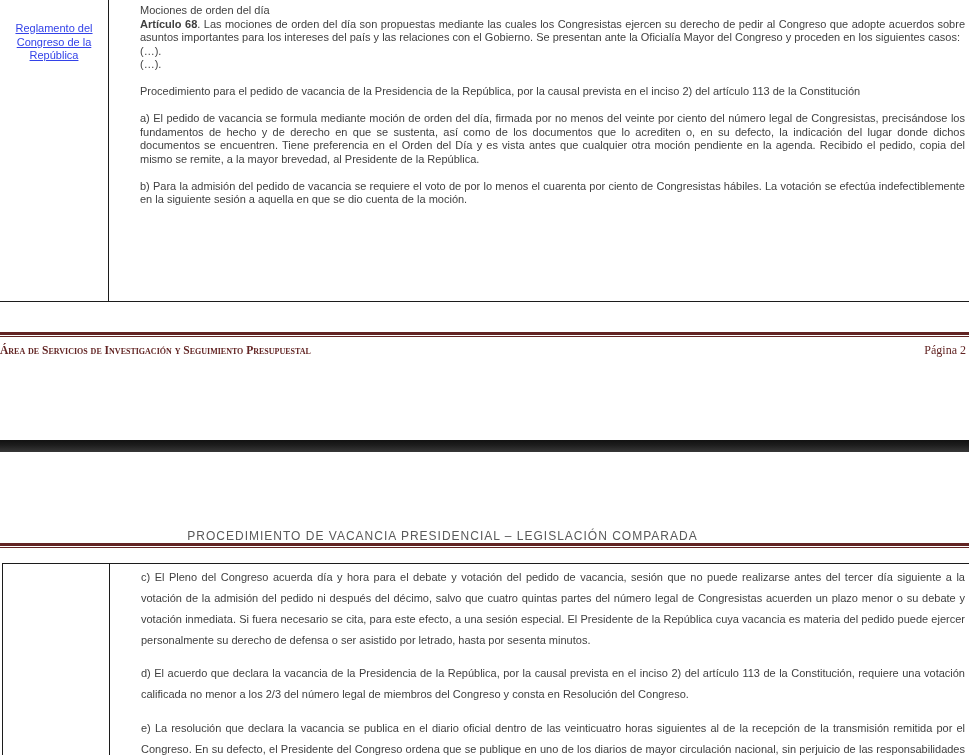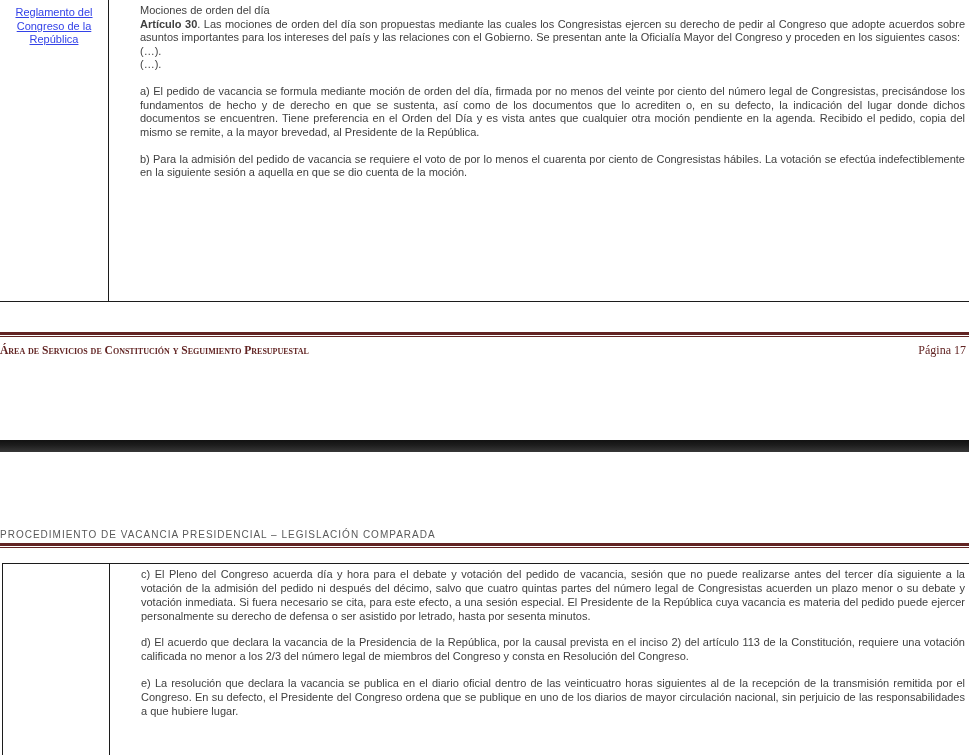--- a/index.html
+++ b/index.html
@@ -18,21 +18,21 @@
     top: 0; left: 0;
     width: 969px; height: 302px;
     border-bottom: 1px solid #1c1c1c;
     box-sizing: border-box;
     display: flex;
   }
   .top-table .cell-source {
     width: 109px;
     box-sizing: border-box;
     border-right: 1px solid #1c1c1c;
-    padding-top: 6px;
+    padding-top: 22px;
     text-align: center;
   }
   .doclink {
     display: inline-block;
     color: var(--link_blue, #3342E8);
     text-decoration: underline;
     font-size: 11px;
     line-height: 13.5px;
     cursor: pointer;
     padding: 0 4px;
@@ -91,22 +91,22 @@
     top: 440px; left: 0;
     width: 969px; height: 12px;
     background: linear-gradient(180deg, #111111 0%, #1e1e1e 45%, #383838 100%);
   }
 
   
   .page2-title {
     position: absolute;
     top: 529px; left: 0;
     width: 885px;
-    text-align: left;
-    font-size: 10px;
+    text-align: center;
+    font-size: 12px;
     letter-spacing: 1px;
     color: var(--header_gray, #595959);
   }
   .header-rule { top: 543px; }
 
   
   .bottom-table {
     position: absolute;
     top: 563px; left: 2px;
     width: 967px; height: 192px;
@@ -114,51 +114,52 @@
     border-top: 1px solid #1c1c1c;
     border-left: 1px solid #1c1c1c;
     display: flex;
   }
   .bottom-table .cell-source {
     width: 107px;
     box-sizing: border-box;
     border-right: 1px solid #1c1c1c;
   }
   .bottom-table .cell-text { padding-top: 3px; }
-  .bottom-table p.para { line-height: 14px; }
+  .bottom-table p.para { line-height: 21px; }
   .bottom-table p.para.sp { margin-bottom: 12.4px; }
 </style>
 </head>
 <body>
 
 <div class="screen">
 
   <div class="top-table">
     <div class="cell-source">
       <a class="doclink">Reglamento del Congreso de la República</a>
     </div>
     <div class="cell-text">
       <p class="para"><b></b><span>Mociones de orden del día</span></p>
-      <p class="para"><b>Artículo 30</b><span>. Las mociones de orden del día son propuestas mediante las cuales los Congresistas ejercen su derecho de pedir al Congreso que adopte acuerdos sobre asuntos importantes para los intereses del país y las relaciones con el Gobierno. Se presentan ante la Oficialía Mayor del Congreso y proceden en los siguientes casos:</span></p>
+      <p class="para"><b>Artículo 68</b><span>. Las mociones de orden del día son propuestas mediante las cuales los Congresistas ejercen su derecho de pedir al Congreso que adopte acuerdos sobre asuntos importantes para los intereses del país y las relaciones con el Gobierno. Se presentan ante la Oficialía Mayor del Congreso y proceden en los siguientes casos:</span></p>
       <p class="para"><b></b><span>(…).</span></p>
       <p class="para sp"><b></b><span>(…).</span></p>
+      <p class="para sp"><b></b><span>Procedimiento para el pedido de vacancia de la Presidencia de la República, por la causal prevista en el inciso 2) del artículo 113 de la Constitución</span></p>
       <p class="para sp"><b></b><span>a) El pedido de vacancia se formula mediante moción de orden del día, firmada por no menos del veinte por ciento del número legal de Congresistas, precisándose los fundamentos de hecho y de derecho en que se sustenta, así como de los documentos que lo acrediten o, en su defecto, la indicación del lugar donde dichos documentos se encuentren. Tiene preferencia en el Orden del Día y es vista antes que cualquier otra moción pendiente en la agenda. Recibido el pedido, copia del mismo se remite, a la mayor brevedad, al Presidente de la República.</span></p>
       <p class="para"><b></b><span>b) Para la admisión del pedido de vacancia se requiere el voto de por lo menos el cuarenta por ciento de Congresistas hábiles. La votación se efectúa indefectiblemente en la siguiente sesión a aquella en que se dio cuenta de la moción.</span></p>
     </div>
   </div>
 
   <div class="footer-rule">
     <div class="rule-thick"></div>
     <div class="rule-gap"></div>
     <div class="rule-thin"></div>
   </div>
 
   <div class="footer-row">
-    <span class="footer-area">Área de Servicios de Constitución y Seguimiento Presupuestal</span>
-    <span class="footer-page">Página 17</span>
+    <span class="footer-area">Área de Servicios de Investigación y Seguimiento Presupuestal</span>
+    <span class="footer-page">Página 2</span>
   </div>
 
   <div class="page-separator"></div>
 
   <div class="page2-title">PROCEDIMIENTO DE VACANCIA PRESIDENCIAL – LEGISLACIÓN COMPARADA</div>
 
   <div class="header-rule">
     <div class="rule-thick"></div>
     <div class="rule-gap"></div>
     <div class="rule-thin"></div>

